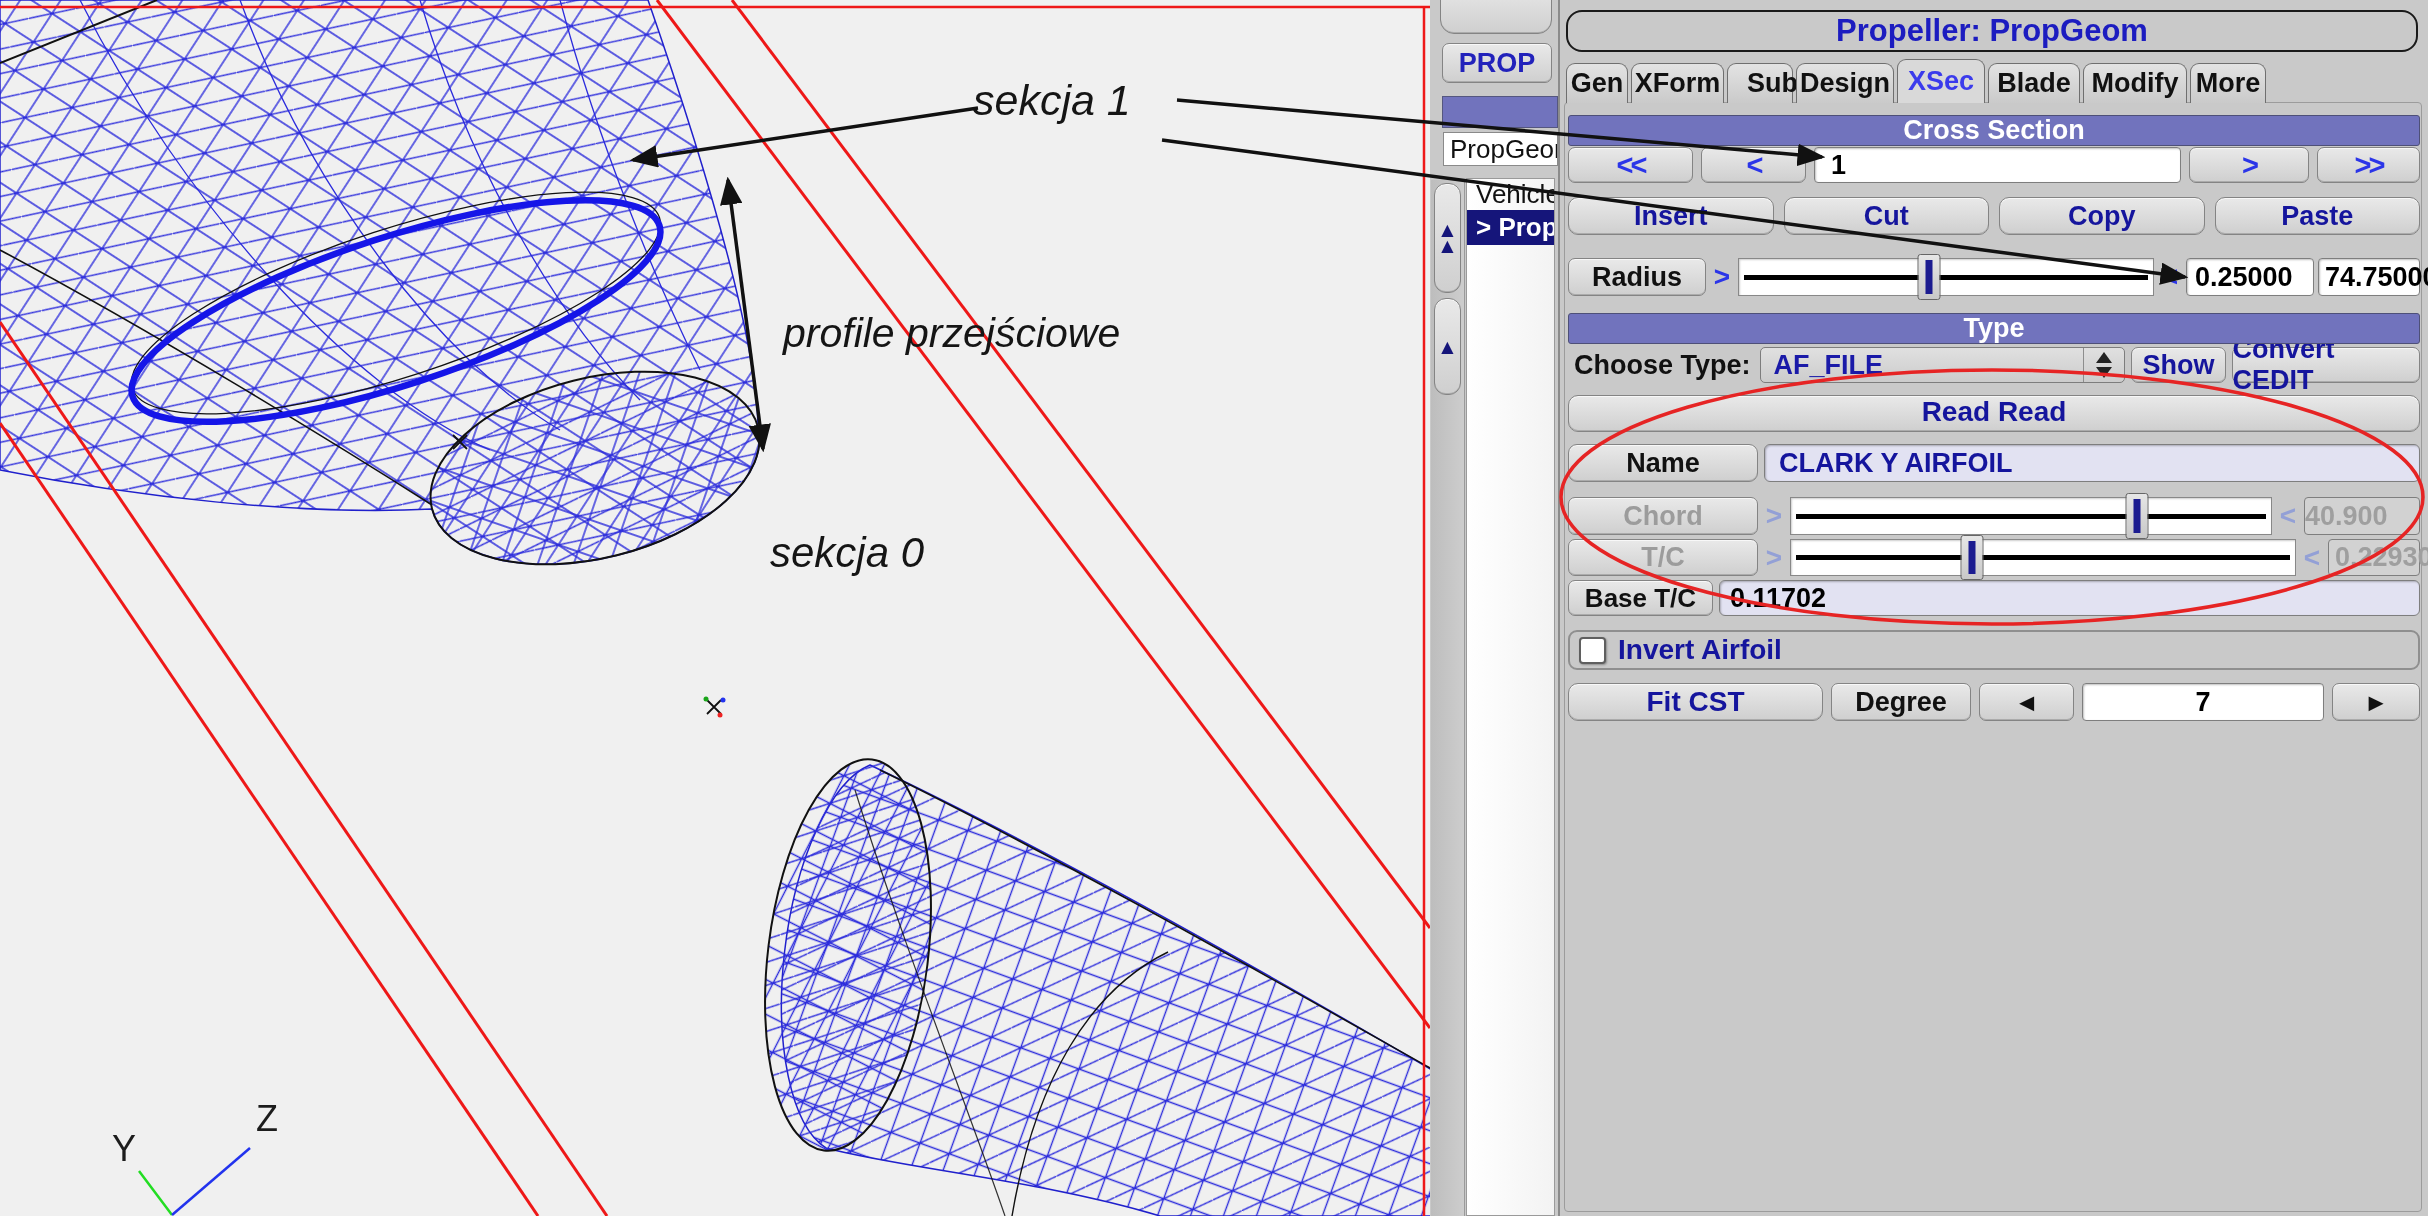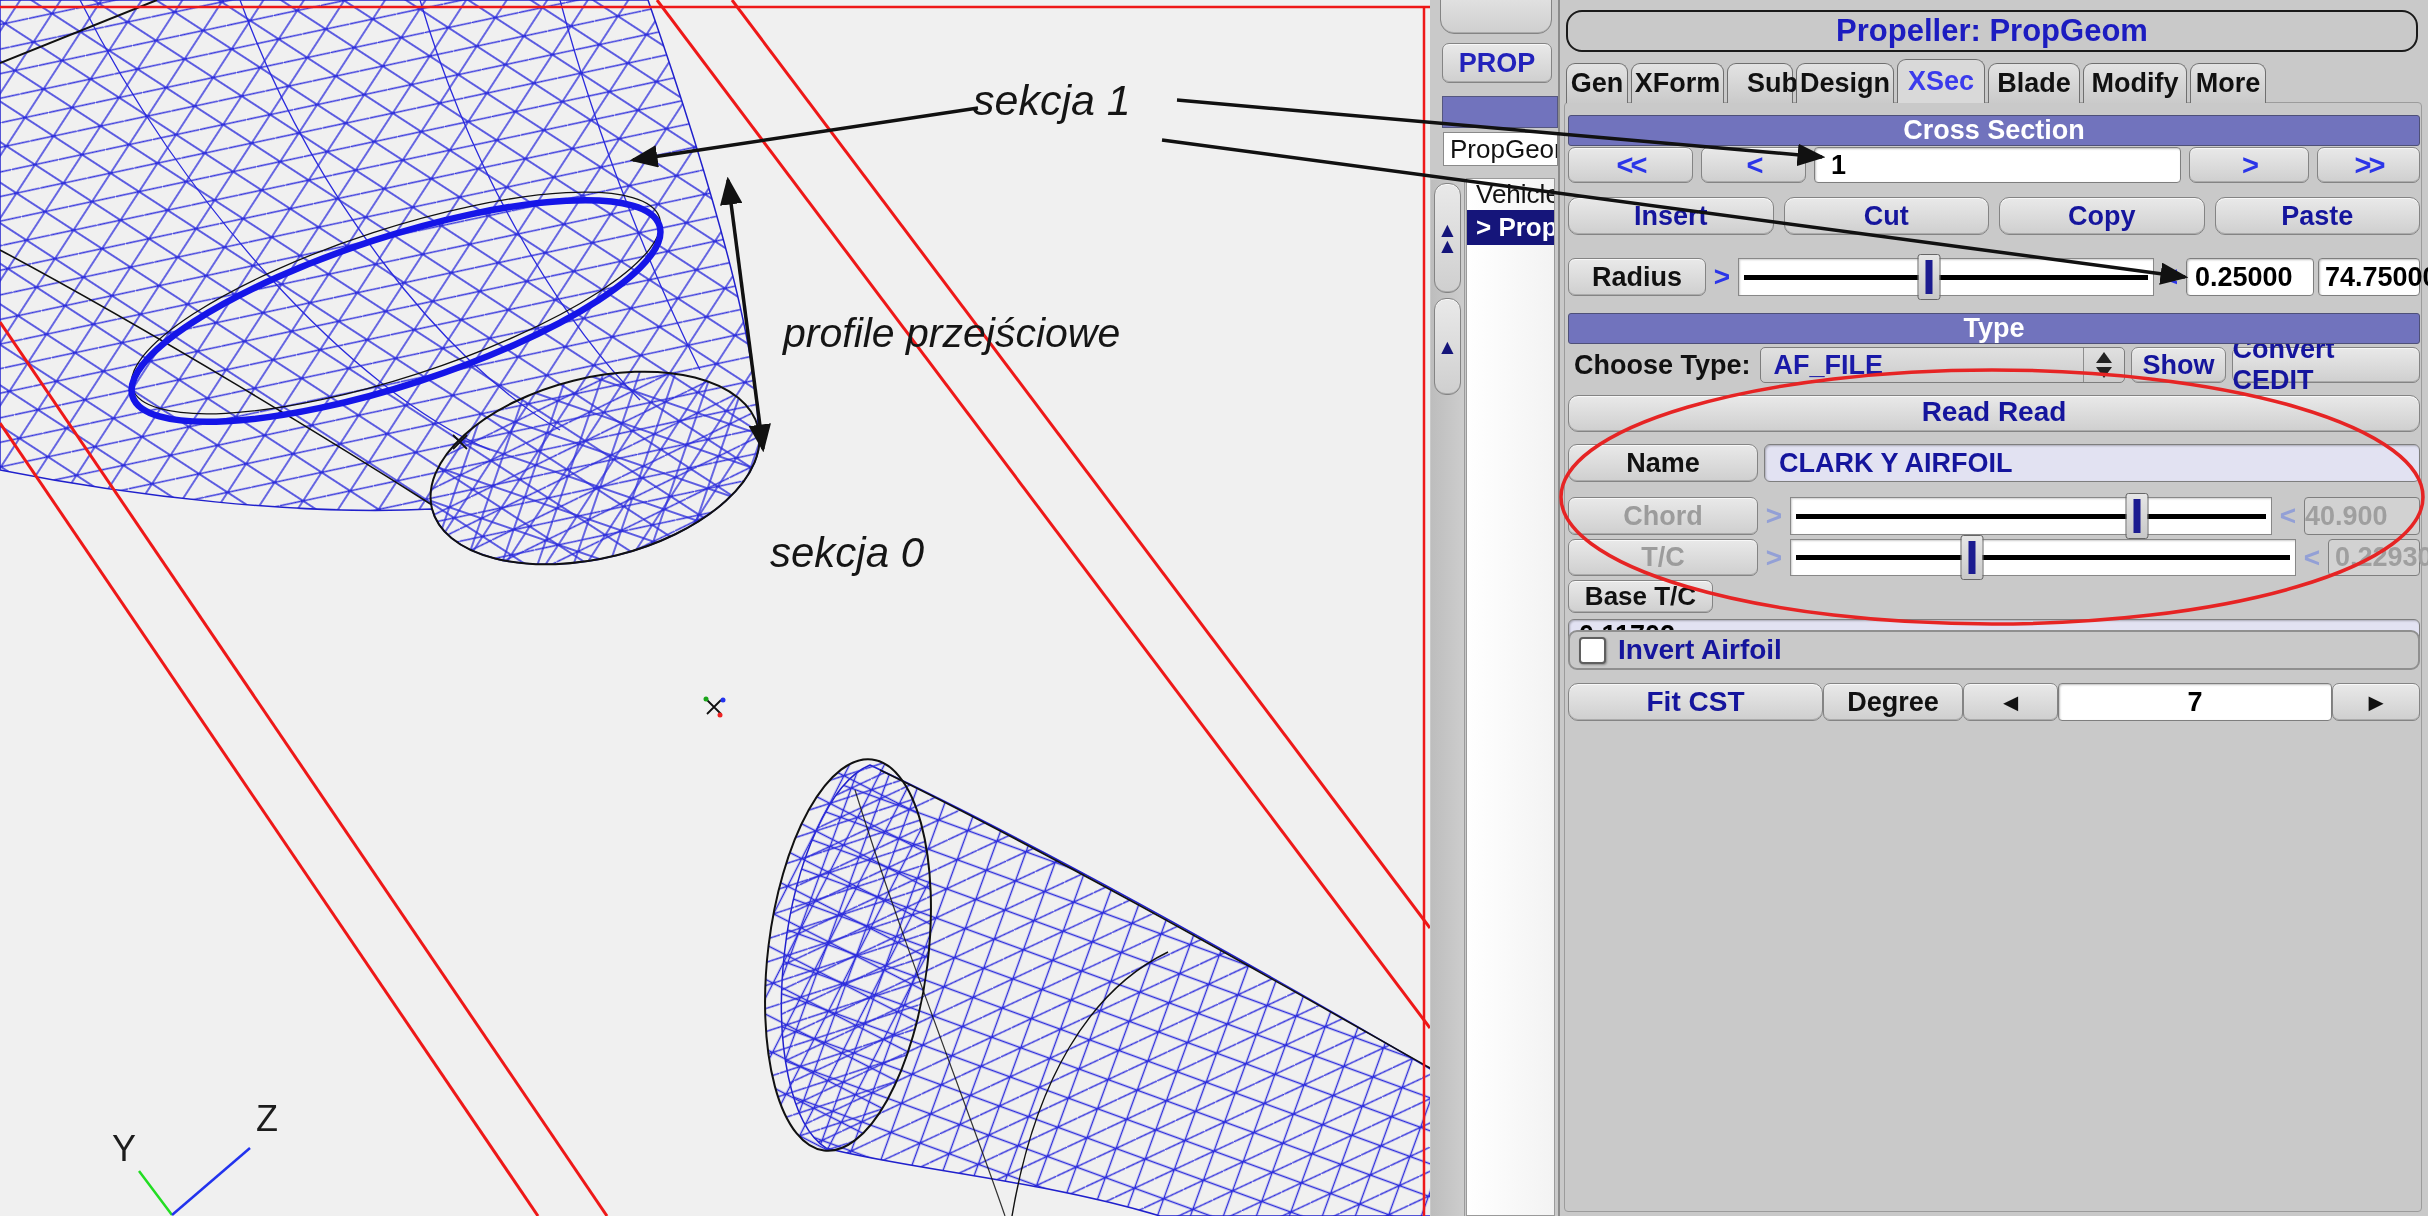--- a/index.html
+++ b/index.html
@@ -275,31 +275,31 @@
     <div class="track" style="flex:1;">
       <div class="bar"></div>
       <div class="handle" style="left: 36%;">
           <i></i>
         </div>
     </div>
     <span class="adj dis">&lt;</span>
     <div class="field grayval" style="width:92px;padding-left:6px;">0.22930</div>
   </div>
 
-  <div class="row" style="top:580px;height:36px;gap:6px;flex-direction:column;">
+  <div class="row" style="top:580px;height:36px;gap:6px;">
     <div class="bevel btn" style="width:145px;font-size:26px;">Base T/C</div>
     <div class="field lav" style="flex:1;padding-left:10px;">0.11702</div>
   </div>
 
   <div class="group" style="top:630px;height:40px;">
     <span class="checkbox"></span>
     <span class="btn blue" style="font-size:28px;">Invert Airfoil</span>
   </div>
 
-  <div class="row" style="top:683px;height:38px;">
+  <div class="row" style="top:683px;height:38px;gap:8px;">
     <div class="bevel btn blue" style="width:255px;border-radius:10px;font-size:28px;">Fit CST</div>
     <div class="bevel btn" style="width:140px;">Degree</div>
     <div class="bevel arrbtn" style="width:95px;">
         <span>◄</span>
       </div>
     <div class="field" style="flex:1;justify-content:center;">7</div>
     <div class="bevel arrbtn" style="width:88px;">
         <span>►</span>
       </div>
   </div>

